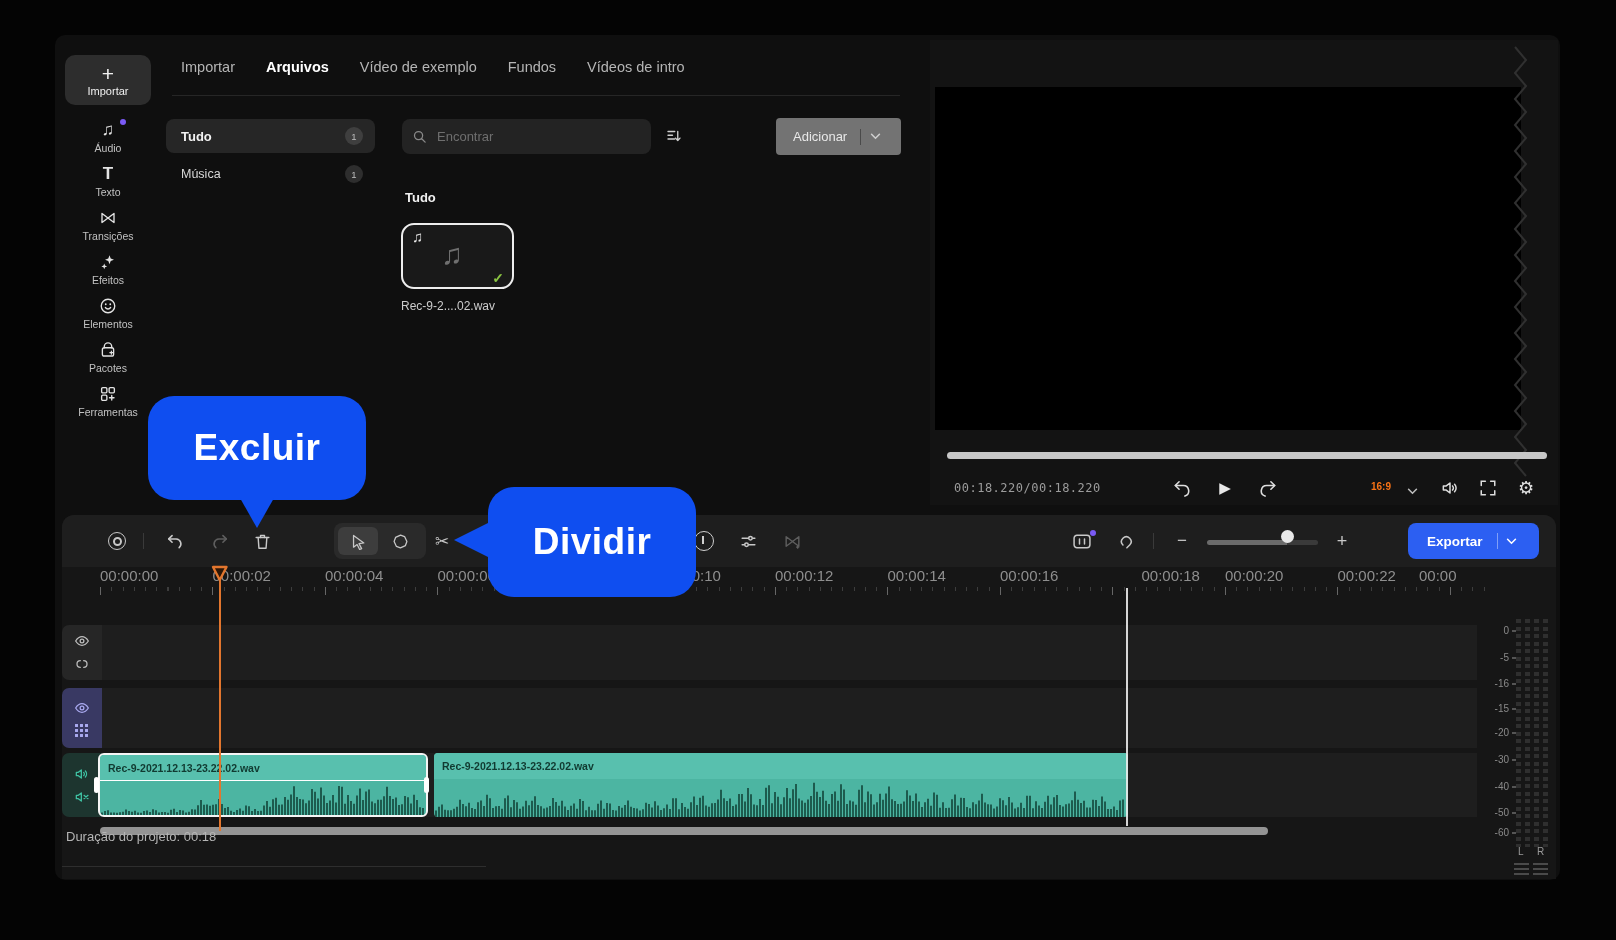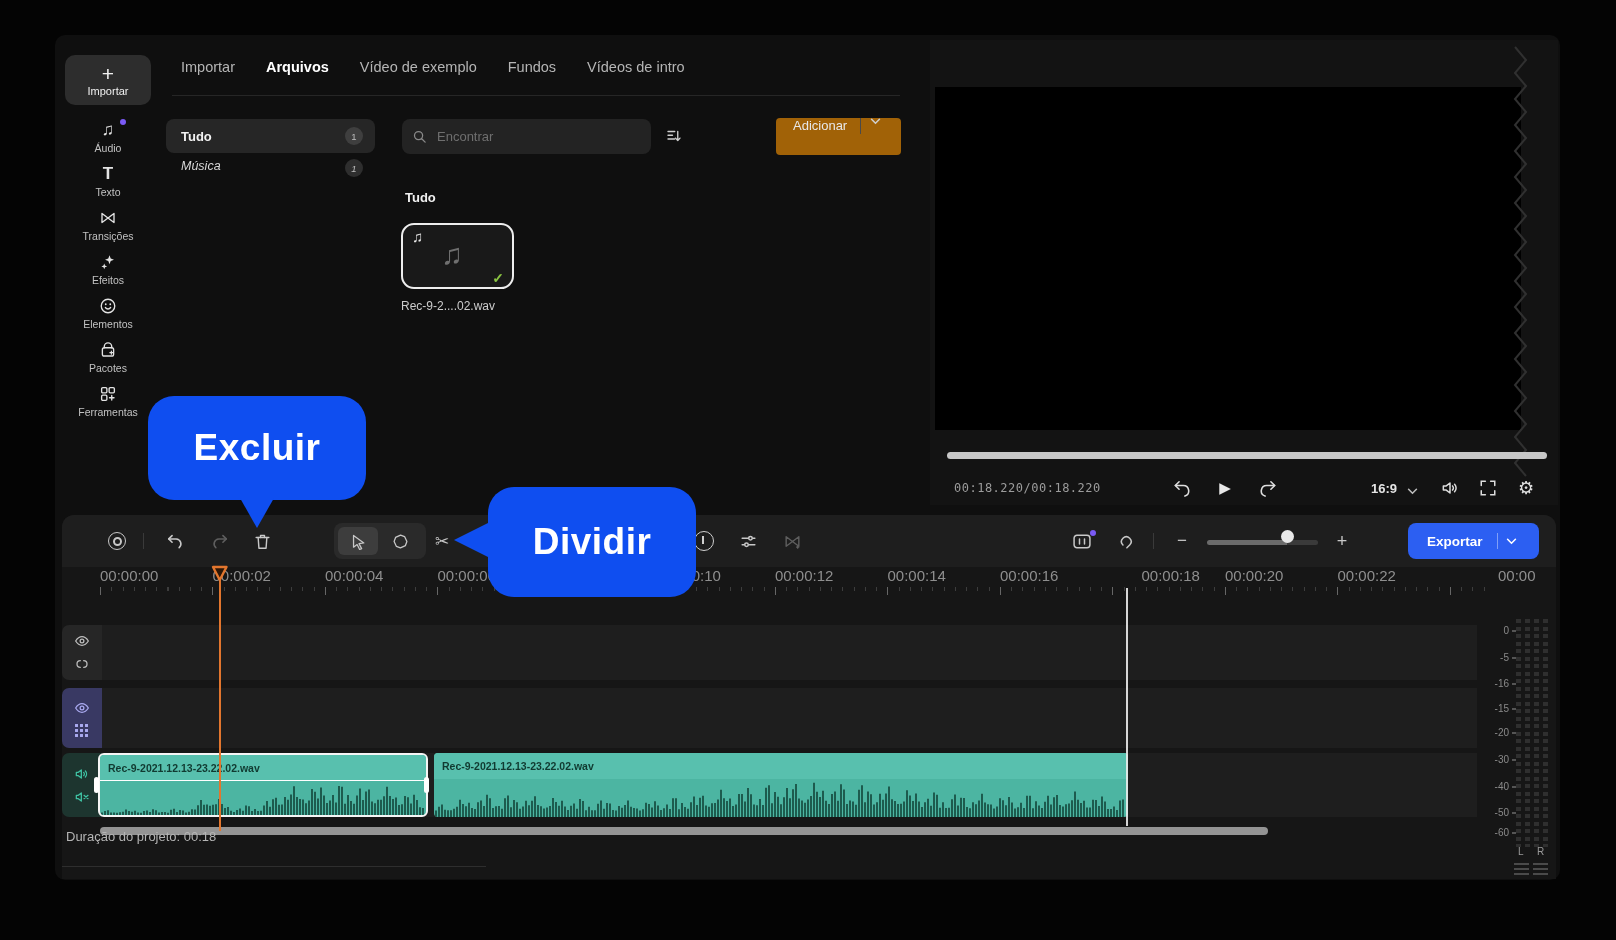--- a/index.html
+++ b/index.html
@@ -26,55 +26,55 @@
   .tabs{left:126px;top:24px;display:flex;gap:31px;align-items:center;}
   .tab{font-size:14.5px;color:#b5b5b5;white-space:nowrap;}
   .tab.active{color:#ffffff;font-weight:bold;}
   .tabs-divider{left:117px;top:60px;width:728px;height:1px;background:#262626;}
 
   .filter-pill{left:111px;top:84px;width:209px;height:34px;background:#262626;border-radius:8px;
     display:flex;align-items:center;padding:0 12px 0 15px;box-sizing:border-box;justify-content:space-between;}
   .filter-pill .lbl{font-size:13px;font-weight:bold;color:#f2f2f2;}
   .badge{width:18px;height:18px;border-radius:50%;background:#3f3f3f;color:#bdbdbd;font-size:9.5px;
     display:flex;align-items:center;justify-content:center;}
-  .filter-row{left:111px;top:124px;width:209px;height:30px;display:flex;
-    padding:0 12px 0 15px;box-sizing:border-box;justify-content:space-between;font-style:italic;}
+  .filter-row{left:111px;top:124px;width:209px;height:30px;display:flex;align-items:center;
+    padding:0 12px 0 15px;box-sizing:border-box;justify-content:space-between;}
   .filter-row .lbl{font-size:12.5px;color:#d8d8d8;}
   .filter-row .badge{background:#2e2e2e;}
 
   .search-box{left:347px;top:84px;width:249px;height:35px;background:#232323;border-radius:8px;
     display:flex;align-items:center;padding:0 10px;box-sizing:border-box;gap:8px;}
   .search-box input{background:transparent;border:none;outline:none;color:#cfcfcf;font-size:13px;
     font-family:"Liberation Sans",sans-serif;width:180px;}
   .search-box input::placeholder{color:#6f6f6f;}
   .sort-btn{left:606px;top:88px;width:26px;height:26px;display:flex;align-items:center;justify-content:center;color:#cfcfcf;}
 
-  .add-btn{left:721px;top:83px;width:125px;height:37px;background:#a16207;border-radius:4px;
-    display:flex;color:#e8e8e8;}
+  .add-btn{left:721px;top:83px;width:125px;height:37px;background:#737373;border-radius:4px;
+    display:flex;align-items:center;color:#e8e8e8;}
   .add-btn .lbl{font-size:13px;margin-left:17px;}
   .add-btn .vdiv{width:1px;height:16px;background:#4a4a4a;margin-left:13px;}
   .add-btn .chev{margin-left:9px;color:#cfcfcf;}
 
   .section-title{left:350px;top:155px;font-size:13px;font-weight:bold;color:#f0f0f0;}
   .media-card{left:346px;top:188px;width:113px;height:66px;background:#191919;border:2.5px solid #ededed;
     border-radius:13px;box-sizing:border-box;}
   .media-card .note-sm{position:absolute;left:9px;top:3px;color:#e8e8e8;font-size:15px;}
   .media-card .note-lg{position:absolute;left:38px;top:13px;color:#6f6f6f;font-size:29px;}
   .media-card .check{position:absolute;right:8px;bottom:1px;color:#8bc542;font-size:14px;font-weight:bold;}
   .media-filename{left:346px;top:264px;font-size:12px;color:#cccccc;}
 
   
   #preview{left:875px;top:5px;width:628px;height:465px;background:#131313;}
   .video-frame{left:5px;top:47px;width:586px;height:343px;background:#000000;}
   #zigzag{left:580px;top:5px;}
   .pv-progress{left:17px;top:412px;width:600px;height:7px;background:#c7c7c7;border-radius:4px;}
   .pv-time{left:24px;top:441px;font-family:"DejaVu Sans Mono",monospace;font-size:12px;color:#9c9c9c;letter-spacing:.5px;}
   .pv-ic{position:absolute;top:436px;width:24px;height:24px;display:flex;align-items:center;justify-content:center;color:#dedede;}
   .pv-play{font-size:15px;color:#e8e8e8;}
-  .pv-ratio{left:441px;top:441px;font-size:13px;font-weight:bold;color:#e5e5e5;}
+  .pv-ratio{left:441px;top:441px;font-size:10px;font-weight:bold;color:#f97316;}
   .chev-svg{display:block;}
 
   
   #tl{left:7px;top:480px;width:1494px;height:364px;background:#161616;border-radius:12px 12px 0 0;}
   .tl-toolbar{left:0;top:0;width:1494px;height:52px;background:#1e1e1e;border-radius:12px 12px 0 0;}
   .tb-ic{position:absolute;top:14px;width:24px;height:24px;display:flex;align-items:center;justify-content:center;color:#c8c8c8;}
   .dim{color:#5e5e5e;}
   .tb-div{position:absolute;top:18px;width:1px;height:16px;background:#3a3a3a;}
   .tool-pill{left:272px;top:8px;width:92px;height:36px;background:#2a2a2a;border-radius:8px;}
   .tool-sel{left:276px;top:12px;width:40px;height:28px;background:#3d3d3d;border-radius:6px;}
@@ -397,21 +397,21 @@
           <span class="ruler-label" style="left: 263px;">00:00:04</span>
           <span class="ruler-label" style="left: 375.5px;">00:00:06</span>
           <span class="ruler-label" style="left: 488px;">00:00:08</span>
           <span class="ruler-label" style="left: 600.5px;">00:00:10</span>
           <span class="ruler-label" style="left: 713px;">00:00:12</span>
           <span class="ruler-label" style="left: 825.5px;">00:00:14</span>
           <span class="ruler-label" style="left: 938px;">00:00:16</span>
           <span class="ruler-label" style="left: 1050.5px; margin-left: 29px;">00:00:18</span>
           <span class="ruler-label" style="left: 1163px;">00:00:20</span>
           <span class="ruler-label" style="left: 1275.5px;">00:00:22</span>
-          <span class="ruler-label" style="left: 1396px; padding-left: 40px;">00:00</span>
+          <span class="ruler-label" style="left: 1317px; padding-left: 40px;">00:00</span>
         </div>
     <div class="abs ruler-ticks"></div>
 
     <div class="abs hdr" style="top:110px;height:55px;">
       <svg width="16" height="16" viewBox="0 0 24 24" fill="none" stroke="currentColor" stroke-width="1.9">
             <path d="M12 5.5C6.5 5.5 2.5 12 2.5 12s4 6.5 9.5 6.5 9.5-6.5 9.5-6.5-4-6.5-9.5-6.5z"></path>
             <circle cx="12" cy="12" r="2.8"></circle>
           </svg>
       <svg width="16" height="16" viewBox="0 0 24 24" fill="none" stroke="currentColor" stroke-width="1.9" stroke-linecap="round">
             <path d="M9.5 7a5 5 0 1 0 0 10"></path>

